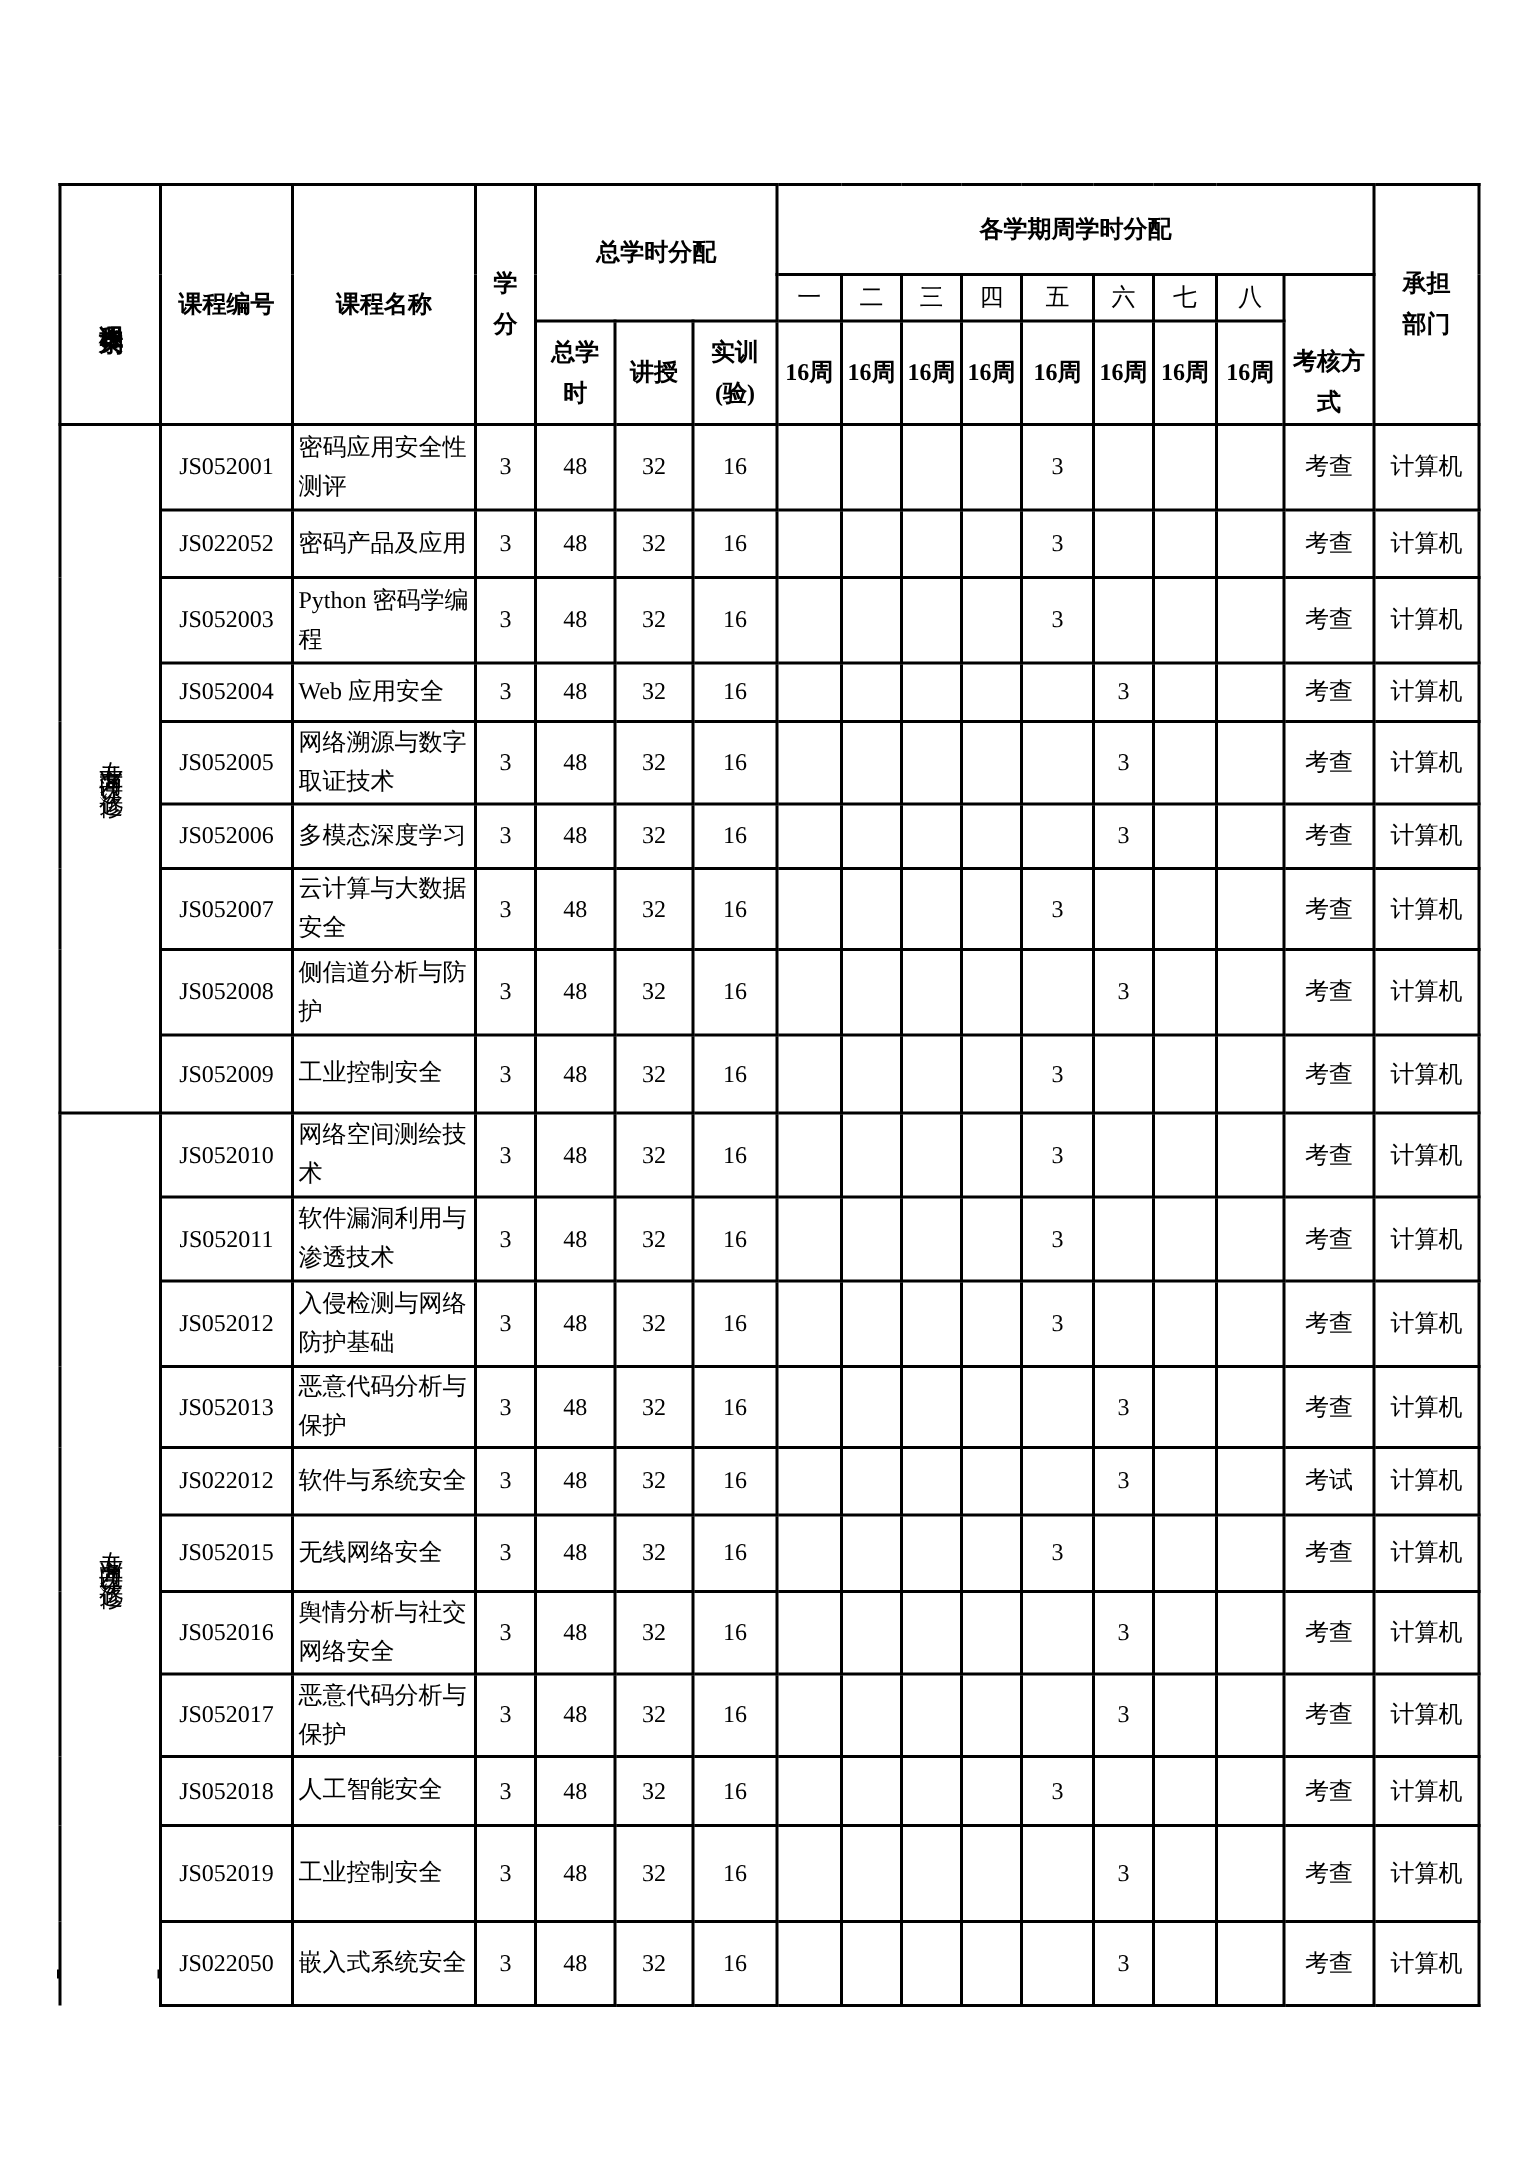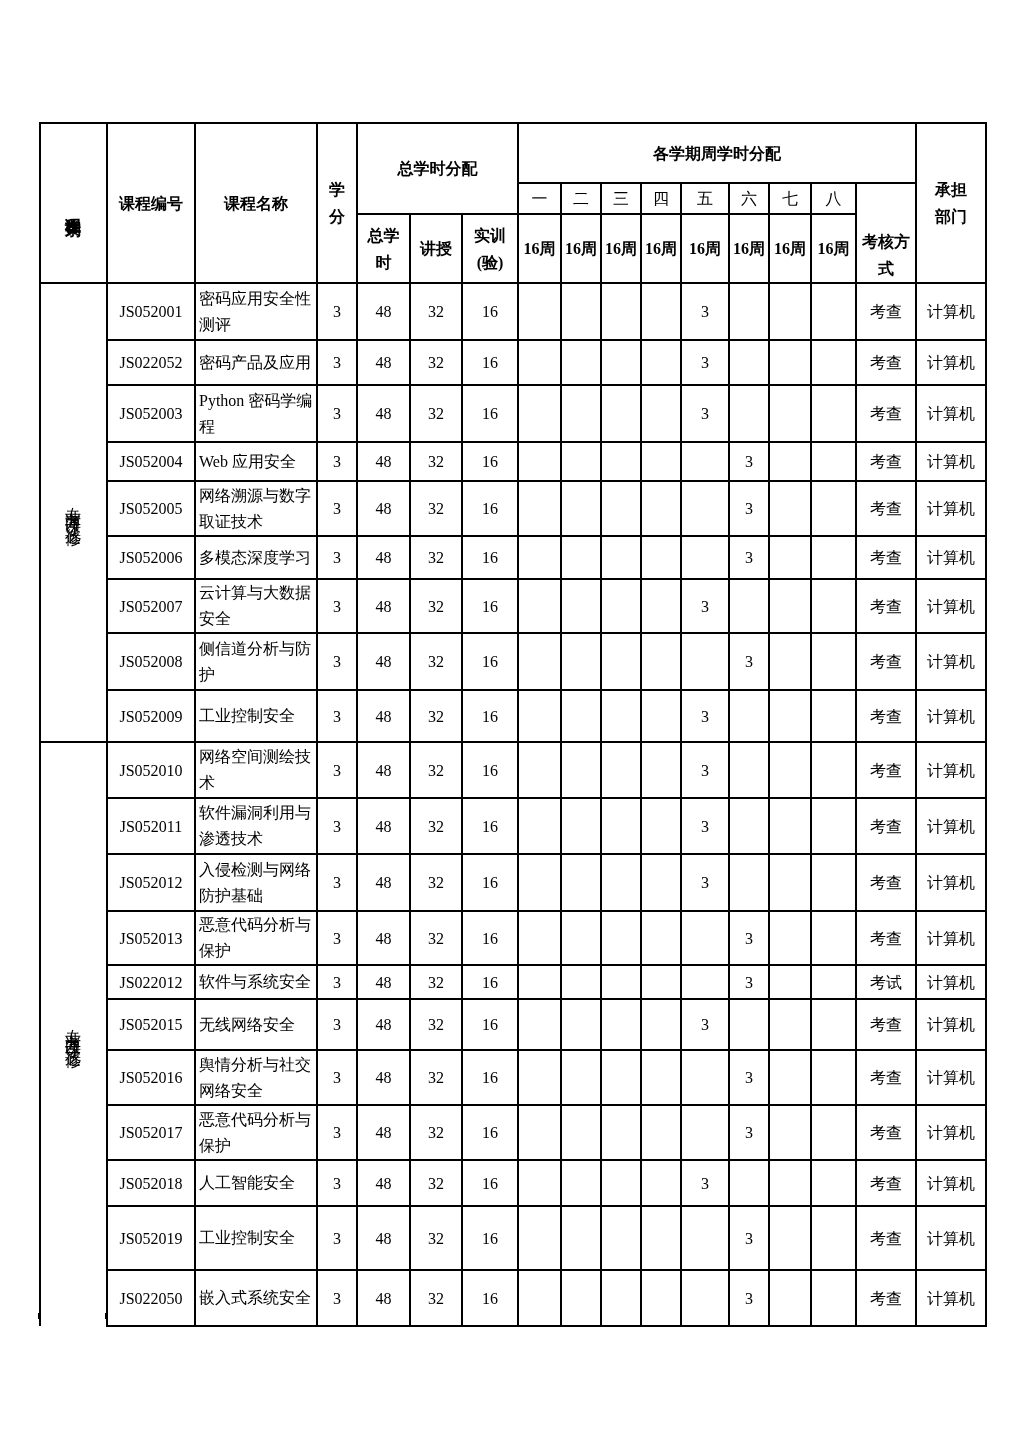--- a/index.html
+++ b/index.html
@@ -27,21 +27,21 @@
   tbody.g1 tr:nth-child(4){height:39px;margin-top:48px;}
   tbody.g1 tr:nth-child(5){height:55px;}
   tbody.g1 tr:nth-child(6){height:43px;}
   tbody.g1 tr:nth-child(7){height:52px;padding-left:40px;}
   tbody.g1 tr:nth-child(8){height:57px;}
   tbody.g1 tr:nth-child(9){height:52px;}
   tbody.g2 tr:nth-child(1){height:56px;}
   tbody.g2 tr:nth-child(2){height:56px;}
   tbody.g2 tr:nth-child(3){height:57px;}
   tbody.g2 tr:nth-child(4){height:54px;}
-  tbody.g2 tr:nth-child(5){height:34px;}
+  tbody.g2 tr:nth-child(5){height:45px;}
   tbody.g2 tr:nth-child(6){height:51px;}
   tbody.g2 tr:nth-child(7){height:55px;}
   tbody.g2 tr:nth-child(8){height:55px;}
   tbody.g2 tr:nth-child(9){height:46px;}
   tbody.g2 tr:nth-child(10){height:64px;margin-left:44px;}
   tbody.g2 tr:nth-child(11){height:56px;}
 
   td.nm{text-align:left;padding-left:3px;line-height:26px;}
   .vtext{
     display:inline-block;

